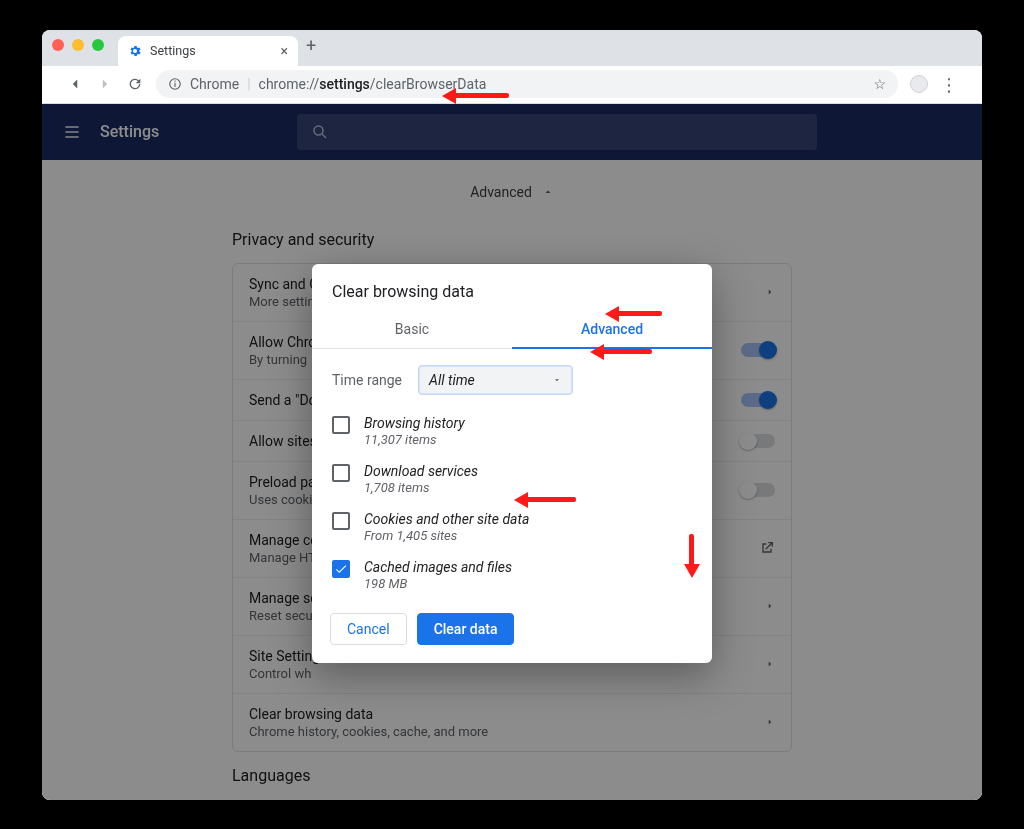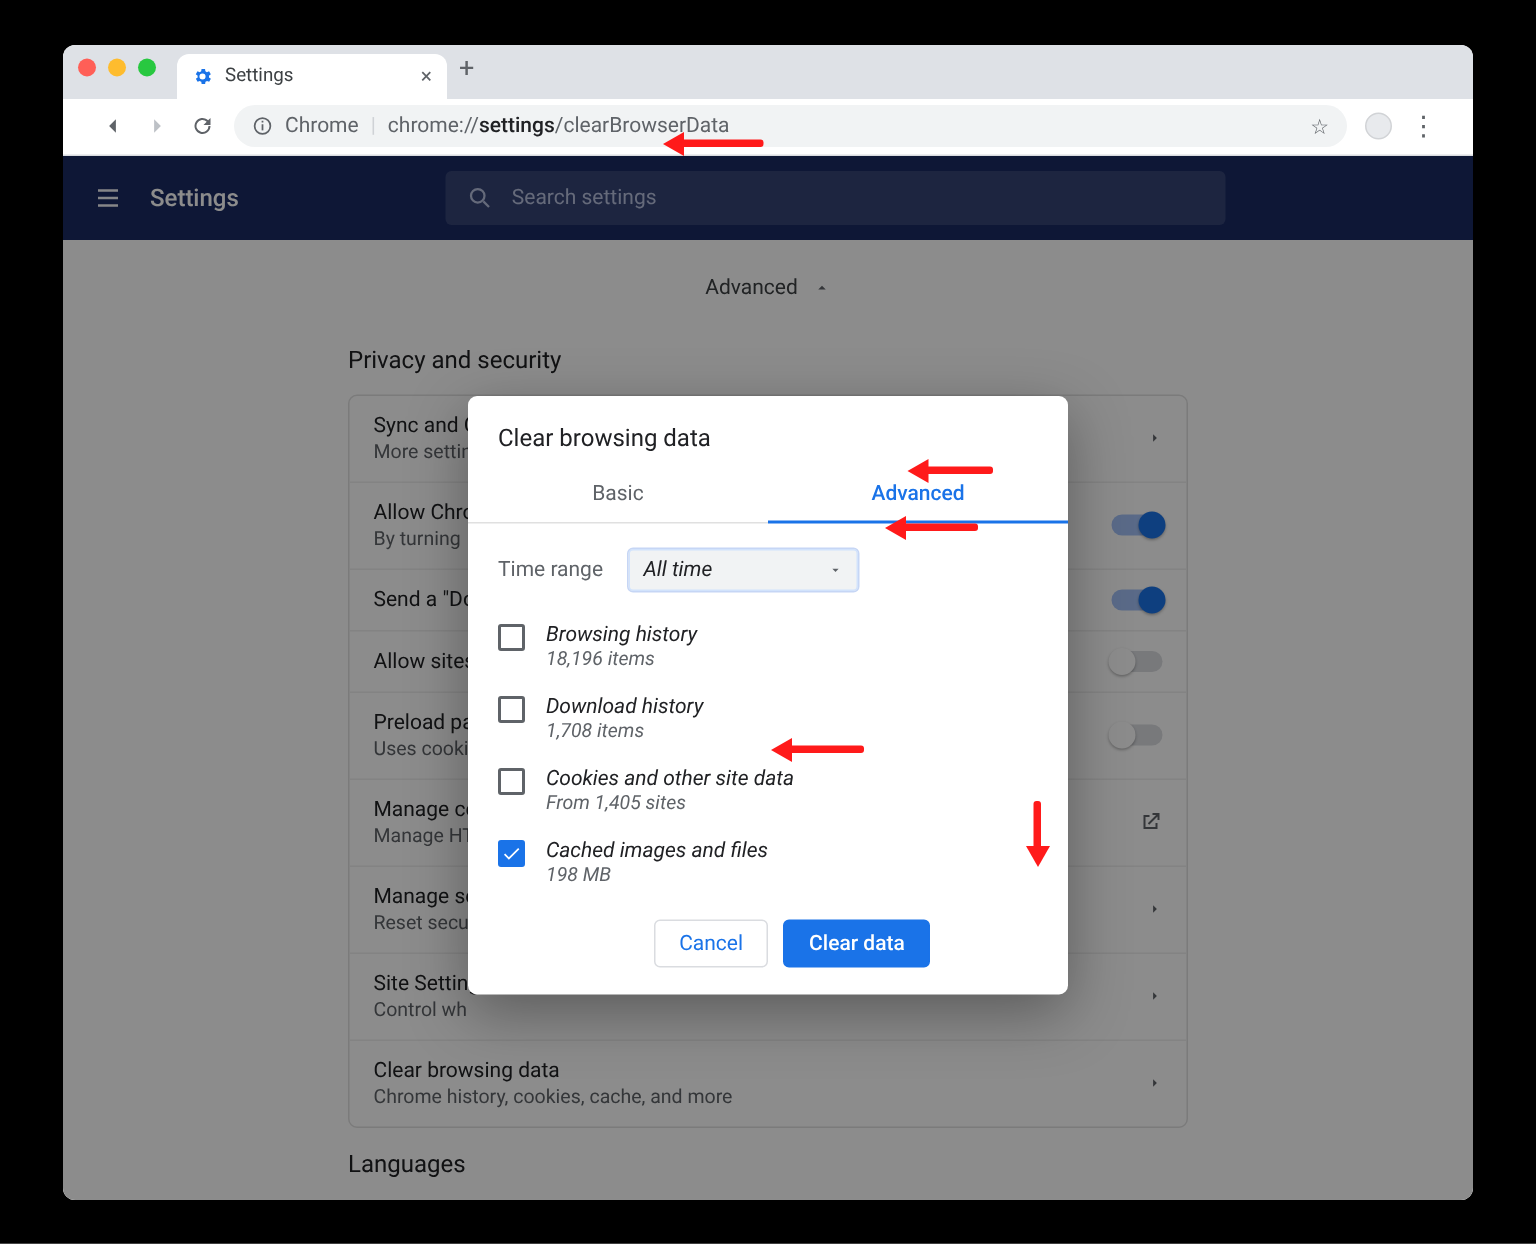--- a/index.html
+++ b/index.html
@@ -58,21 +58,21 @@
   .tabbtn { flex:1; text-align:center; font-size:14px; padding:10px 0; color:#5f6368; border-bottom:1px solid #e0e0e0; cursor:pointer; }
   .tabbtn.active { color:#1a73e8; font-weight:500; border-bottom:2px solid #1a73e8; }
   .tr-row { display:flex; align-items:center; gap:16px; padding:16px 20px 12px; font-size:14px; color:#5f6368;}
   .select { flex:0 0 155px; height:30px; border:1px solid #c6d6f5; border-radius:4px; background:#f1f3f4; display:flex; align-items:center; padding:0 10px; font-size:14px; color:#202124; justify-content:space-between; box-shadow:0 0 0 1px #d2e3fc inset;font-style:italic;}
   .list { padding: 0 10px 0 20px; max-height:192px; overflow:hidden; }
   .li { display:flex; align-items:flex-start; gap:14px; padding:8px 0;font-style:italic; }
   .cb { width:18px; height:18px; border:2px solid #5f6368; border-radius:2px; flex:none; margin-top:1px; display:flex; align-items:center; justify-content:center;}
   .cb.checked{ background:#1a73e8; border-color:#1a73e8; color:#fff; }
   .li-t { font-size:14px; color:#202124; }
   .li-s { font-size:13px; color:#5f6368; margin-top:1px;}
-  .dlg-actions { display:flex; justify-content:center; gap:10px; padding:14px 18px 18px; border-top:0;margin-left:32px; }
+  .dlg-actions { display:flex; justify-content:flex-start; gap:10px; padding:14px 18px 18px; border-top:0; }
   .btn { font-size:14px; padding:7px 16px; border-radius:4px; cursor:pointer; }
   .btn-cancel { color:#1a73e8; background:#fff; border:1px solid #dadce0; }
   .btn-primary { color:#fff; background:#1a73e8; border:1px solid #1a73e8; font-weight:500;}
 
   
   .arrow { position:absolute; pointer-events:none; }
   .arrow .shaft { position:absolute; background:#ff1a1a; height:5px; border-radius:2px; }
   .arrow .head { position:absolute; width:0;height:0; border-top:8px solid transparent; border-bottom:8px solid transparent; border-right:14px solid #ff1a1a; }
   .arrow.down .shaft{ width:5px; }
   .arrow.down .head{ border-left:8px solid transparent; border-right:8px solid transparent; border-top:14px solid #ff1a1a; border-bottom:none;}
@@ -143,21 +143,20 @@
         </svg>
       </span>
     <span class="settings-title">Settings</span>
     <div class="search-box">
       <span>
           <svg width="18" height="18" viewBox="0 0 24 24">
             <circle cx="10" cy="10" r="6" fill="none" stroke="#b9c2df" stroke-width="2"></circle>
             <line x1="15" y1="15" x2="20" y2="20" stroke="#b9c2df" stroke-width="2"></line>
           </svg>
         </span>
-      <input placeholder="Search settings" style="">
     </div>
   </div>
 
   <div class="content">
     <div class="page">
       <div class="adv-row">
         <span>Advanced</span>
         <span>
             <svg width="12" height="12" viewBox="0 0 24 24">
               <path fill="#5f6368" d="M7 14l5-5 5 5z"></path>
@@ -273,27 +272,27 @@
               <path fill="#5f6368" d="M7 10l5 5 5-5z"></path>
             </svg>
           </span>
       </div>
     </div>
     <div class="list" id="dlg-list">
         <div class="li">
           <div class="cb"></div>
           <div>
             <div class="li-t">Browsing history</div>
-            <div class="li-s">18,196 items</div>
+            <div class="li-s">11,307 items</div>
           </div>
         </div>
         <div class="li">
           <div class="cb"></div>
           <div>
-            <div class="li-t">Download history</div>
+            <div class="li-t">Download services</div>
             <div class="li-s">1,708 items</div>
           </div>
         </div>
         <div class="li">
           <div class="cb"></div>
           <div>
             <div class="li-t">Cookies and other site data</div>
             <div class="li-s">From 1,405 sites</div>
           </div>
         </div>

